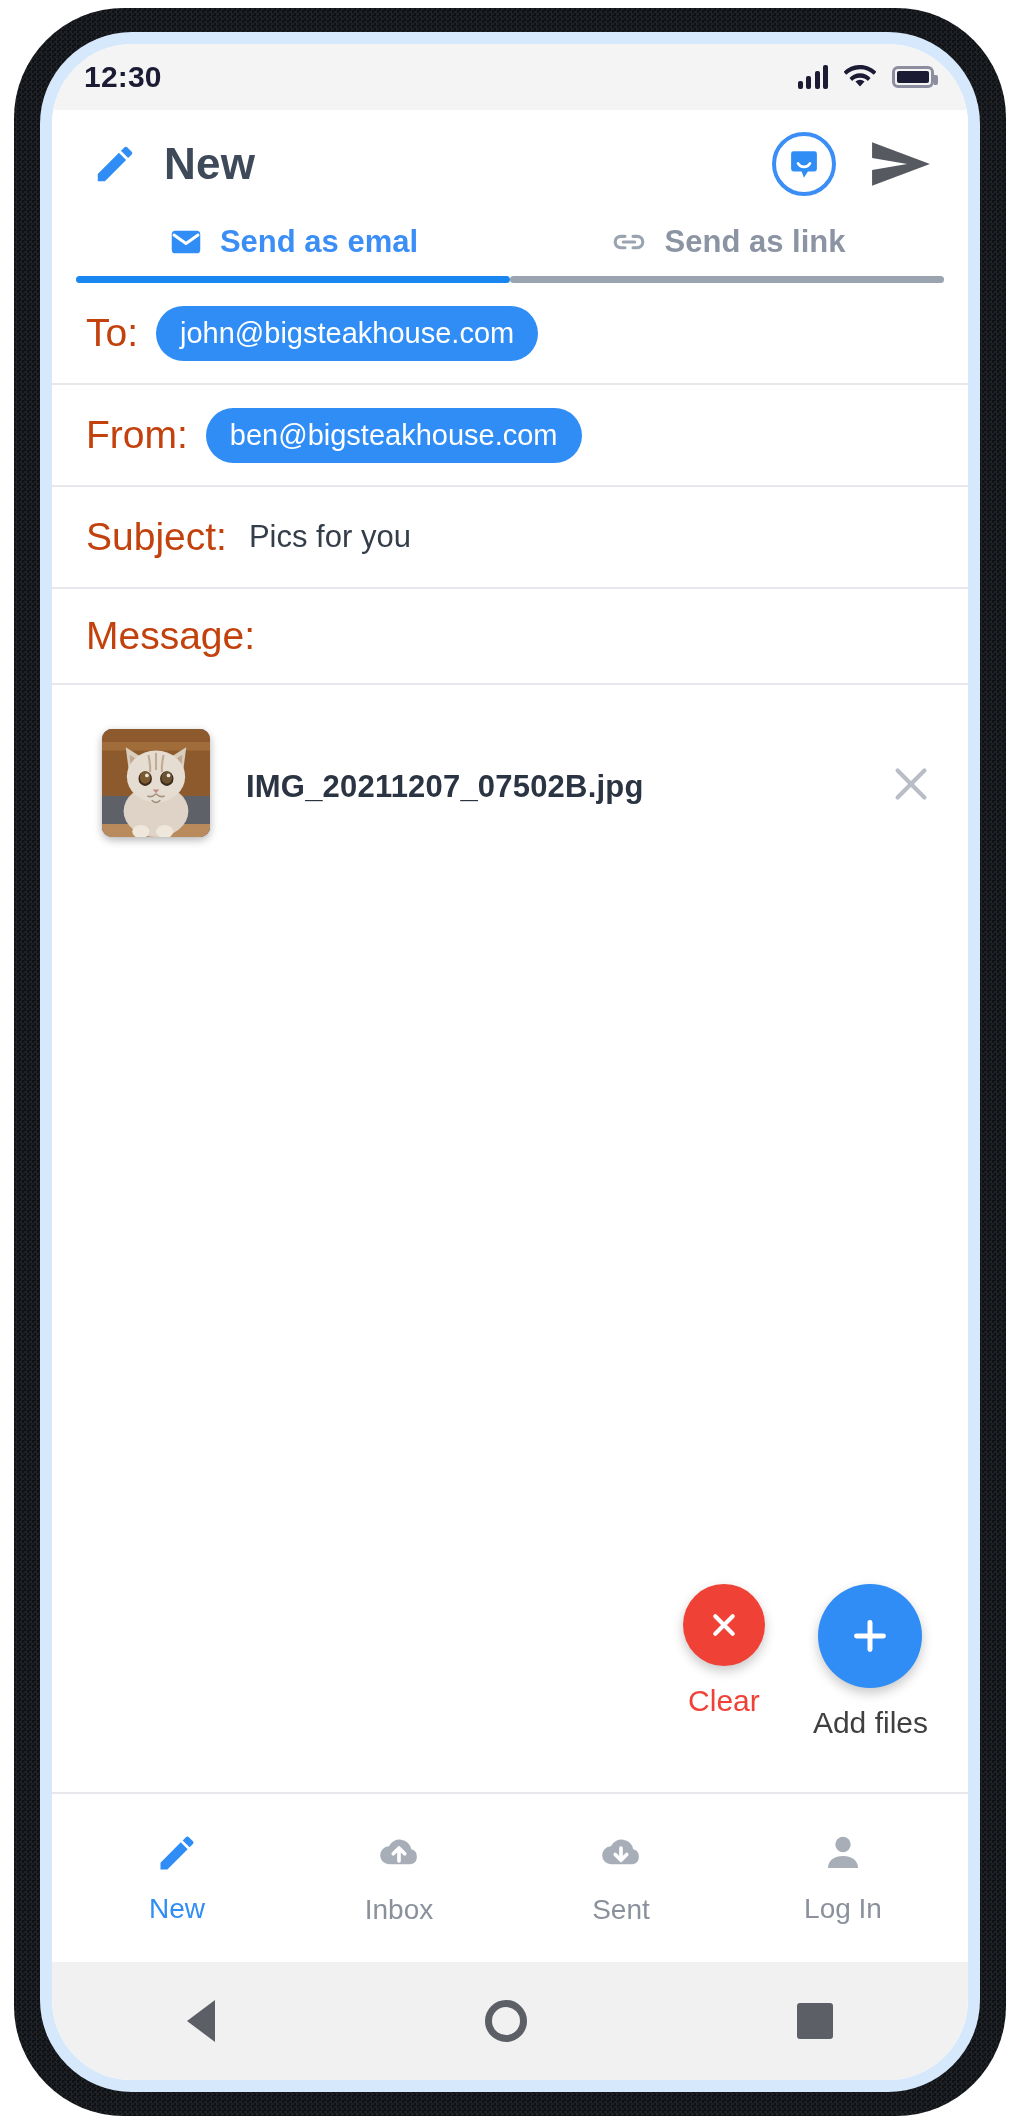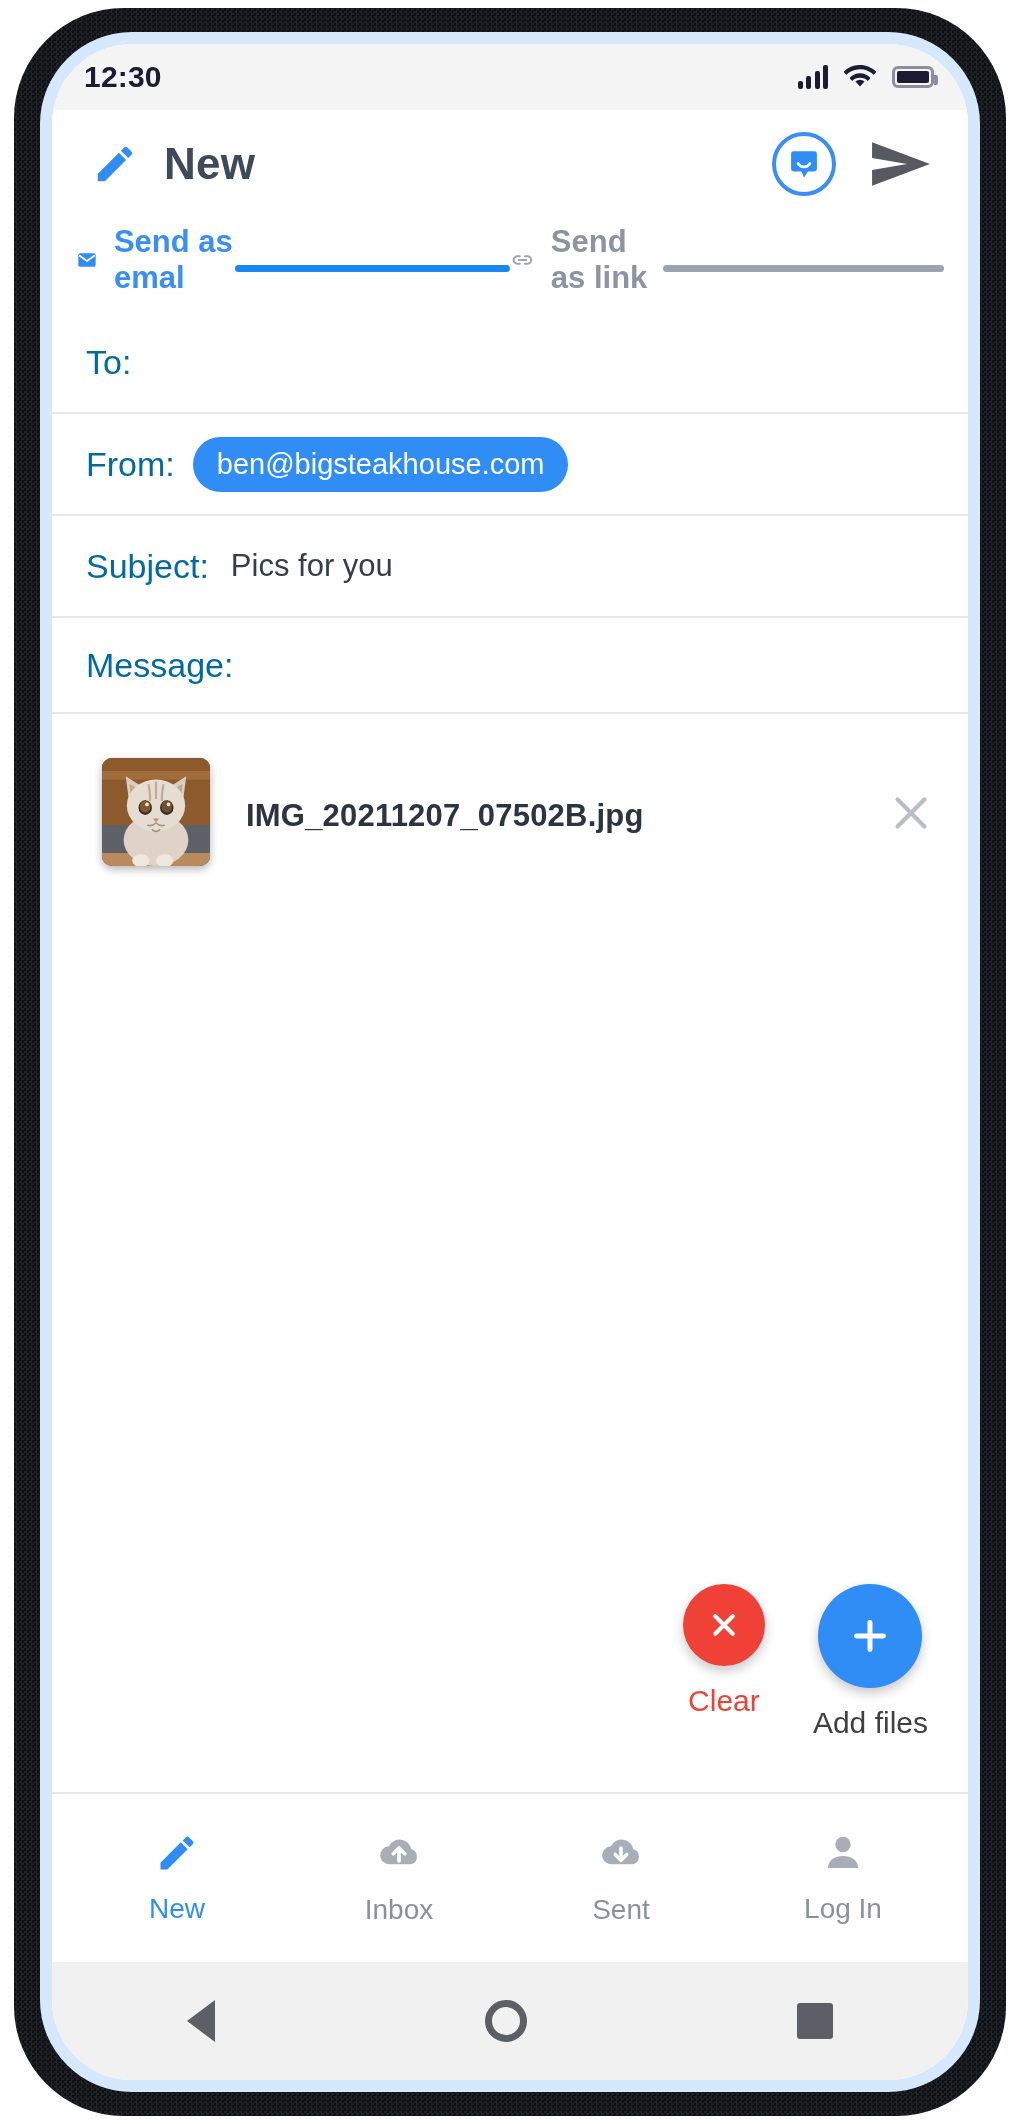--- a/index.html
+++ b/index.html
@@ -58,36 +58,36 @@
   }
   .appbar-title{ font-size:44px; font-weight:600; color:#3e4a5a; margin-left:26px; letter-spacing:.3px; }
   .appbar-actions{ margin-left:auto; display:flex; align-items:center; gap:34px; }
   .chat-badge{
     width:64px; height:64px; border-radius:50%; border:4px solid #3b8ef5;
     display:flex; align-items:center; justify-content:center;
   }
 
   
   .tabs{ display:flex; flex:0 0 auto; padding:0 24px; }
-  .tab{ flex:1; display:flex; flex-direction:row; align-items:center; padding-top:6px; }
+  .tab{ flex:1; display:flex; flex-direction:column; align-items:center; padding-top:6px; }
   .tab-row{ display:flex; align-items:center; gap:16px; padding-bottom:16px; }
   .tab-label{ font-size:31px; font-weight:600; }
   .tab-underline{ height:7px; width:100%; border-radius:4px; }
   .tab.active .tab-label{ color:#3b8ef5; }
   .tab.active .tab-underline{ background:#1a86f0; }
   .tab.inactive .tab-label{ color:#8b94a3; }
   .tab.inactive .tab-underline{ background:#9aa3b0; }
 
   
   .rows{ flex:0 0 auto; }
   .row{
     display:flex; align-items:center; min-height:102px;
     border-bottom:2px solid #e6e8ec; padding:0 34px;
   }
-  .row-label{ font-size:34px; color:#0369a1; }
+  .row-label{ font-size:39px; color:#c2410c; }
   .chip{
     margin-left:18px; background:#2f8df5; color:#fff; border-radius:40px;
     padding:13px 24px; font-size:29px; line-height:1;
   }
   .row-value{ margin-left:22px; font-size:31px; color:#343e4b; }
   .row.message{ min-height:96px; }
 
   
   .body{ flex:1 1 auto; position:relative; padding:44px 34px 0 34px; }
   .attach{ display:flex; align-items:center;margin-left:16px; }
@@ -202,20 +202,21 @@
           <span class="tab-label">Send as link</span>
         </div>
         <div class="tab-underline"></div>
       </div>
     </div>
 
     <div class="rows">
 
       <div class="row">
         <span class="row-label">To:</span>
+        <span class="chip">john@bigsteakhouse.com</span>
       </div>
 
       <div class="row">
         <span class="row-label">From:</span>
         <span class="chip">ben@bigsteakhouse.com</span>
       </div>
 
       <div class="row">
         <span class="row-label">Subject:</span>
         <span class="row-value">Pics for you</span>

